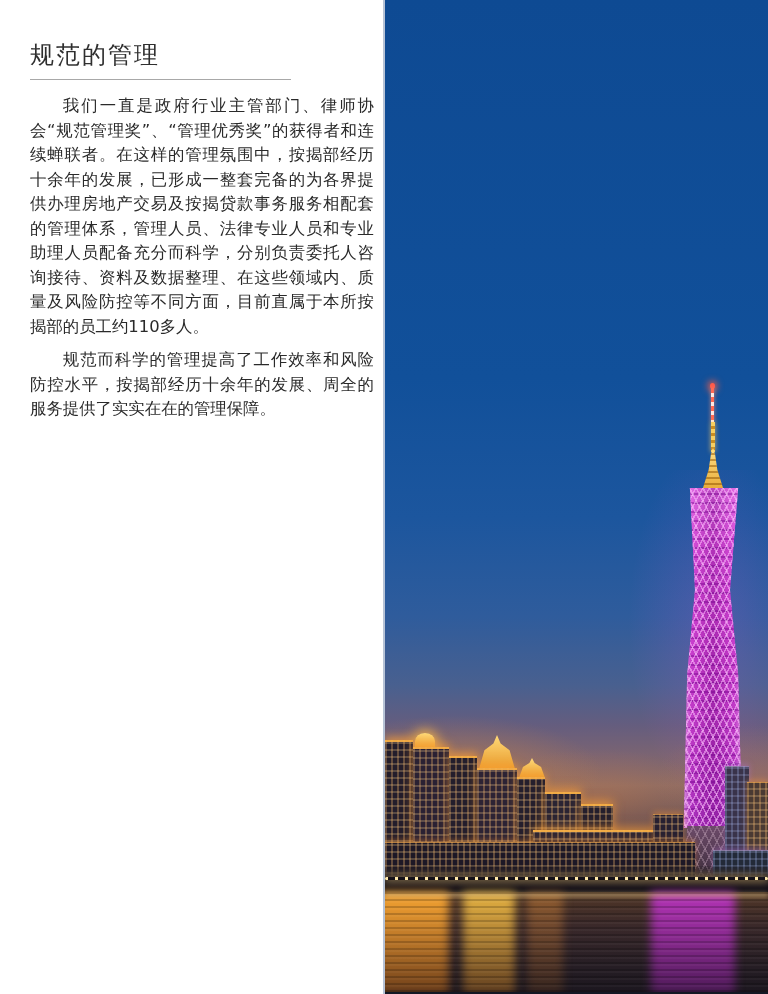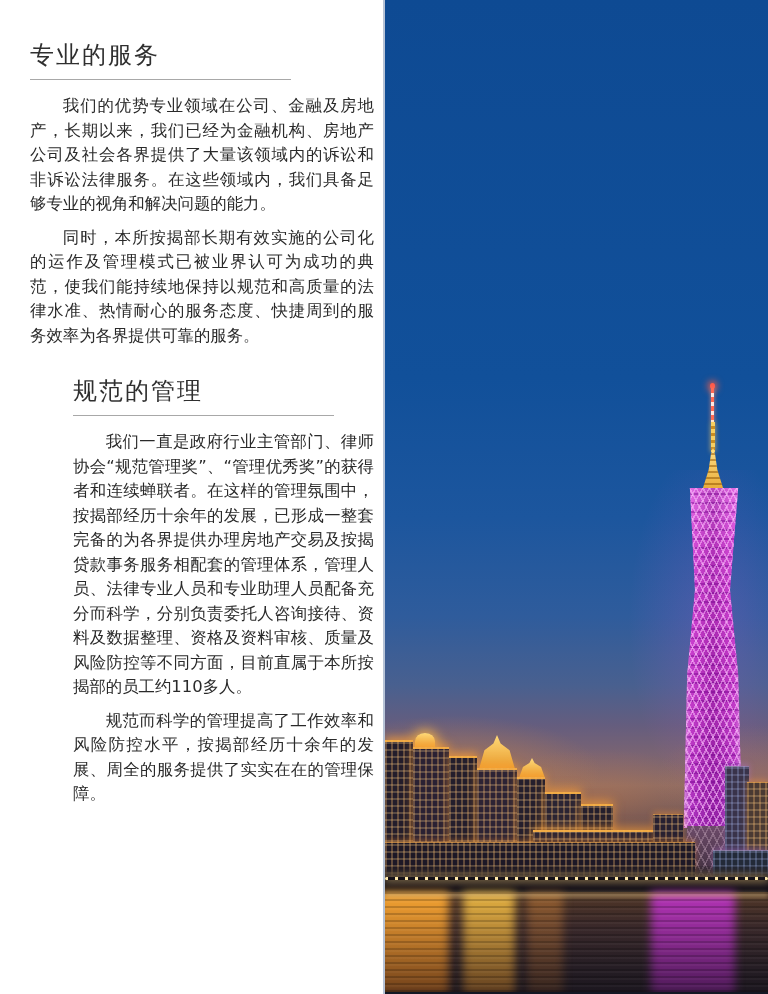--- a/index.html
+++ b/index.html
@@ -108,29 +108,23 @@
   .s-purple{left:266px;width:84px;background:linear-gradient(180deg, rgba(205,50,220,.8), rgba(150,30,170,.4));}
   .sparkle{left:0;top:0;width:383px;height:6px;background:rgba(255,220,150,.35);filter:blur(2px);}
   .ripples{left:0;top:0;width:383px;height:102px;
     background:repeating-linear-gradient(180deg, rgba(0,0,0,.18) 0 2px, rgba(255,255,255,.03) 2px 4px, transparent 4px 7px);}
 </style>
 </head>
 <body>
 
 <div class="content">
   <section class="section">
-    <h2 class="section-title">专业的服务</h2>
-    <div class="rule"></div>
-    <p class="para">我们的优势专业领域在公司、金融及房地产，长期以来，我们已经为金融机构、房地产公司及社会各界提供了大量该领域内的诉讼和非诉讼法律服务。在这些领域内，我们具备足够专业的视角和解决问题的能力。</p>
-    <p class="para">同时，本所按揭部长期有效实施的公司化的运作及管理模式已被业界认可为成功的典范，使我们能持续地保持以规范和高质量的法律水准、热情耐心的服务态度、快捷周到的服务效率为各界提供可靠的服务。</p>
-  </section>
-  <section class="section">
     <h2 class="section-title">规范的管理</h2>
     <div class="rule"></div>
-    <p class="para">我们一直是政府行业主管部门、律师协会“规范管理奖”、“管理优秀奖”的获得者和连续蝉联者。在这样的管理氛围中，按揭部经历十余年的发展，已形成一整套完备的为各界提供办理房地产交易及按揭贷款事务服务相配套的管理体系，管理人员、法律专业人员和专业助理人员配备充分而科学，分别负责委托人咨询接待、资料及数据整理、资格及资料审核、质量及风险防控等不同方面，目前直属于本所按揭部的员工约110多人。</p>
+    <p class="para">我们一直是政府行业主管部门、律师协会“规范管理奖”、“管理优秀奖”的获得者和连续蝉联者。在这样的管理氛围中，按揭部经历十余年的发展，已形成一整套完备的为各界提供办理房地产交易及按揭贷款事务服务相配套的管理体系，管理人员、法律专业人员和专业助理人员配备充分而科学，分别负责委托人咨询接待、资料及数据整理、在这些领域内、质量及风险防控等不同方面，目前直属于本所按揭部的员工约110多人。</p>
     <p class="para">规范而科学的管理提高了工作效率和风险防控水平，按揭部经历十余年的发展、周全的服务提供了实实在在的管理保障。</p>
   </section>
 </div>
 
 <div class="photo">
   <div class="tower-haze"></div>
   <div class="skyline-glow"></div>
 
   <div class="tower">
     <div class="antenna-tip"></div>

